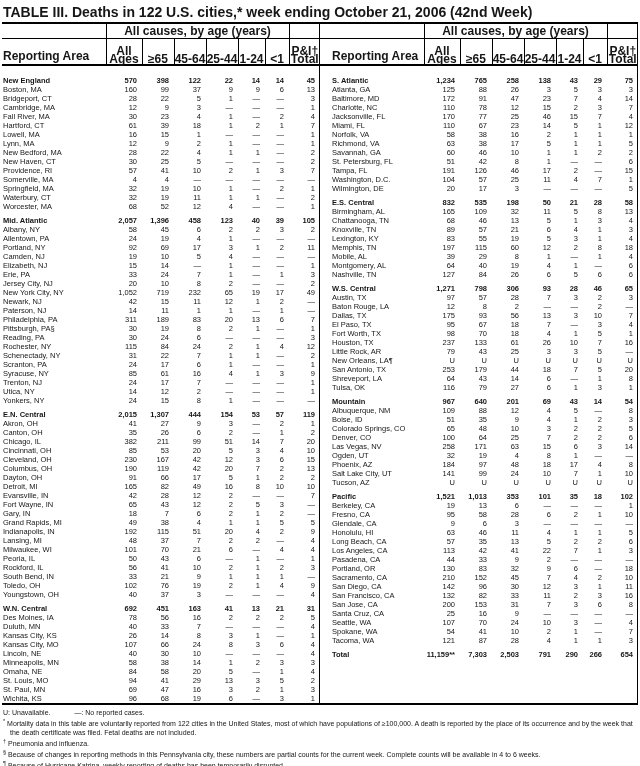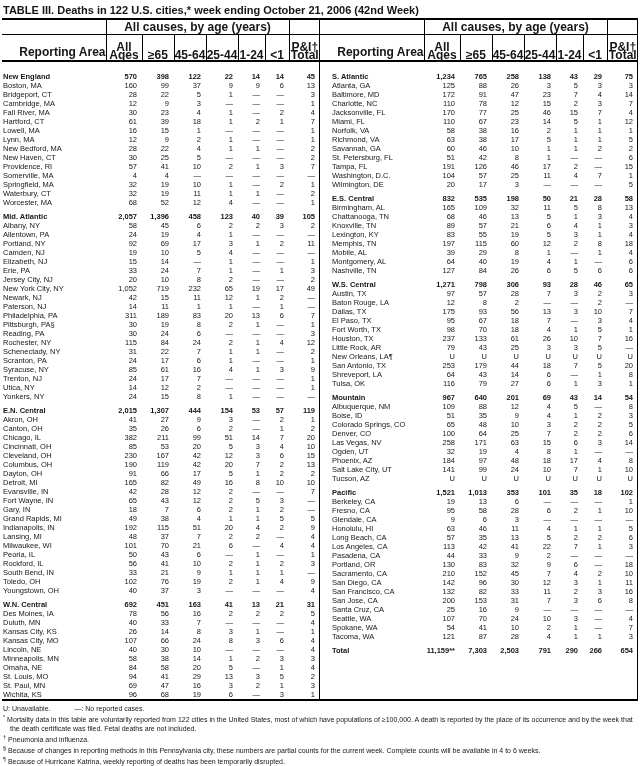--- a/index.html
+++ b/index.html
@@ -3,21 +3,21 @@
 <meta charset="utf-8">
 <style>
   * { box-sizing: border-box; }
   html,body { margin:0; padding:0; }
   body {
     width:640px; height:766px; background:#fff; color:#161616;
     font-family:"Liberation Sans","DejaVu Sans",sans-serif;
     -webkit-font-smoothing:antialiased;
   }
   .page { padding:2px 2px 0 2px; }
-  .title { font-size:11px; font-weight:bold; padding:2px 0 2px 1px; }
+  .title { font-size:14px; font-weight:bold; padding:2px 0 2px 1px; }
 
   .table-wrap {
     border-top:2px solid #000; border-bottom:2px solid #000;
     display:flex; align-items:stretch;
   }
   .half { width:50%; }
   .half-left  { border-right:1px solid #000; }
   .half-right { border-right:1px solid #000; }
 
   table { border-collapse:collapse; table-layout:fixed; width:100%; }
@@ -28,21 +28,21 @@
   col.c-2544 { width:32px; }
   col.c-124  { width:27px; }
   col.c-lt1  { width:24px; }
   col.c-pi   { width:31px; }
 
   th { font-size:12px; font-weight:bold; padding:0; vertical-align:bottom; }
   tr.h1 th { border-bottom:1px solid #000; height:13px; vertical-align:middle; }
   th.spanner { text-align:center; border-left:1px solid #000; border-right:1px solid #000; }
   tr.h2 th { border-bottom:2px solid #000; height:26px; padding-bottom:1px; }
   tr.h2 th.num-h { text-align:center; border-left:1px solid #000; line-height:8px;margin-left:45px; }
-  tr.h2 th.area-h { text-align:right; padding-left:1px; }
+  tr.h2 th.area-h { text-align:left; padding-left:1px; }
   .half-right tr.h2 th.area-h { padding-left:12px; }
 
   td { font-size:7.5px; line-height:9px; height:9px; padding:0; white-space:nowrap; overflow:hidden; }
   td.area { text-align:left; padding-left:1px; }
   .half-right td.area { padding-left:12px; }
   td.num { text-align:right; padding-right:5px; }
   tr.bold td { font-weight:bold; }
   tr.spacer td { height:5px; line-height:5px; }
   tbody tr:first-child td { padding-top:10px; height:11px; }
 

